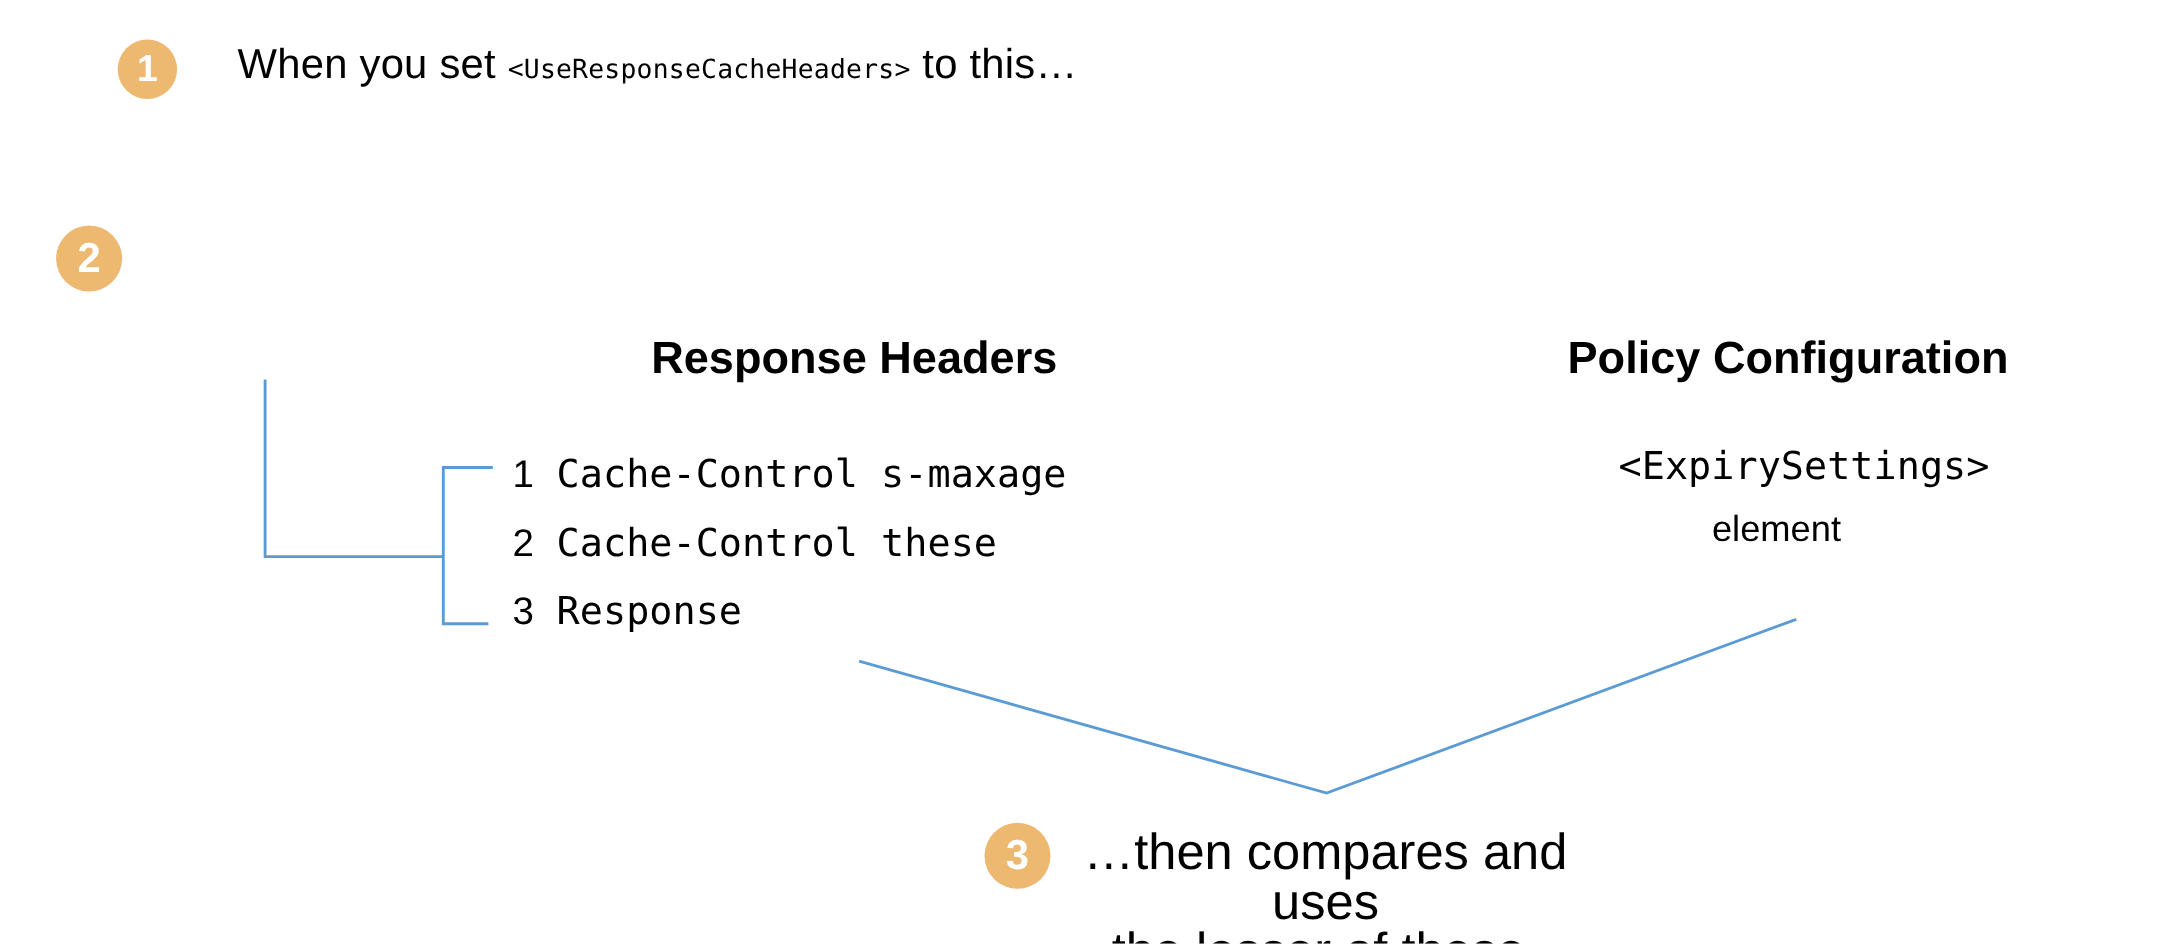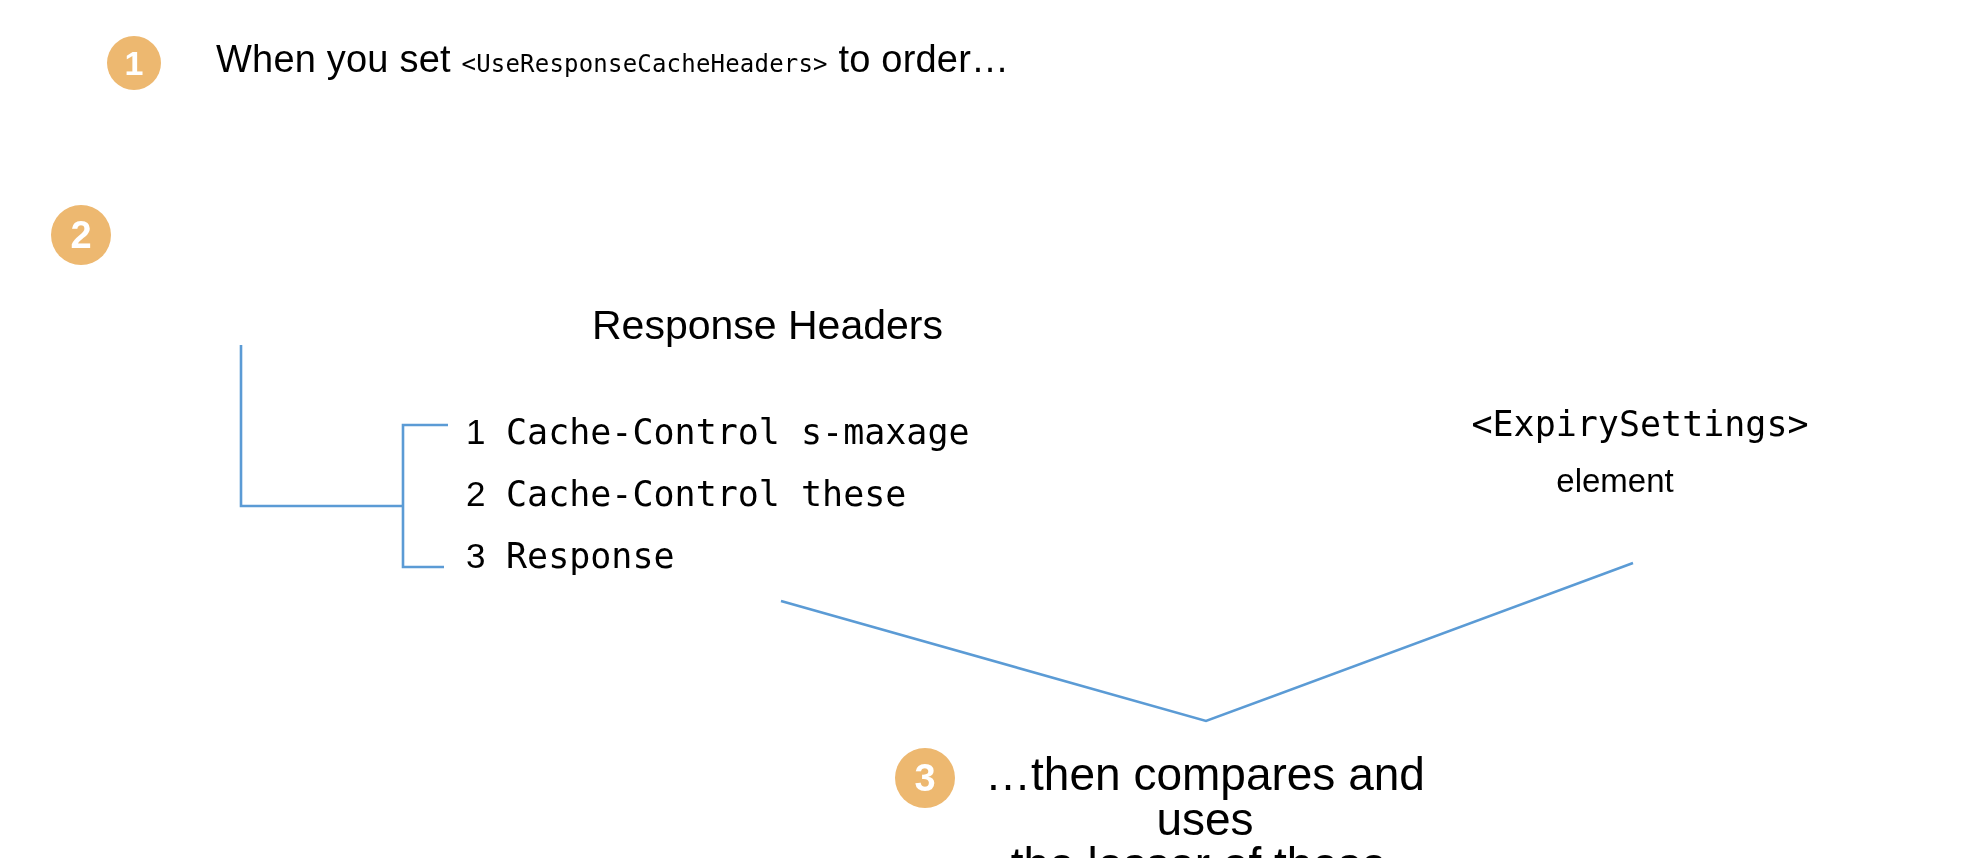--- a/index.html
+++ b/index.html
@@ -67,21 +67,21 @@
   #step2-text {
     left: 137px; top: 189px;
     font-size: 34px;
     line-height: 46px;
     white-space: pre-line;
   }
 
   
   .col-heading {
     font-size: 41px;
-    font-weight: normal;
+    font-weight: bold;
     white-space: nowrap;
   }
   #heading-response { left: 592px; top: 302px; }
   #heading-policy   { left: 1425px; top: 302px; }
 
   
   #precedence-list {
     left: 466px; top: 412px;
     width: 620px;
   }
@@ -149,21 +149,21 @@
 
     <path d="M 448 425 L 403 425 L 403 567 L 444 567" fill="none" stroke="#5b9bd5" stroke-width="2.6"></path>
 
     <path d="M 781 601 L 1206 721 L 1633 563" fill="none" stroke="#5b9bd5" stroke-width="2.6" stroke-linejoin="miter"></path>
   </svg>
 
   <div class="badge abs" id="badge-1">
     <span>1</span>
   </div>
   <div class="abs" id="step1-text">
-    <span>When you set </span><span class="mono">&lt;UseResponseCacheHeaders&gt;</span><span> to order…</span>
+    <span>When you set </span><span class="mono">&lt;UseResponseCacheHeaders&gt;</span><span> to this…</span>
   </div>
 
   <div class="badge abs" id="badge-2">
     <span>2</span>
   </div>
 
   <div class="abs col-heading" id="heading-response">Response Headers</div>
 
   <div class="abs" id="precedence-list">
     <div class="row">
@@ -173,20 +173,21 @@
     <div class="row">
       <span class="num">2</span>
       <span class="hdr">Cache-Control these</span>
     </div>
     <div class="row">
       <span class="num">3</span>
       <span class="hdr">Response</span>
     </div>
   </div>
 
+  <div class="abs col-heading" id="heading-policy">Policy Configuration</div>
   <div class="abs" id="policy-element-mono">&lt;ExpirySettings&gt;</div>
   <div class="abs" id="policy-element-label">element</div>
 
   <div class="badge abs" id="badge-3">
     <span>3</span>
   </div>
   <div class="abs" id="step3-text">…then compares and uses
 the lesser of these.</div>
 
 </div>

